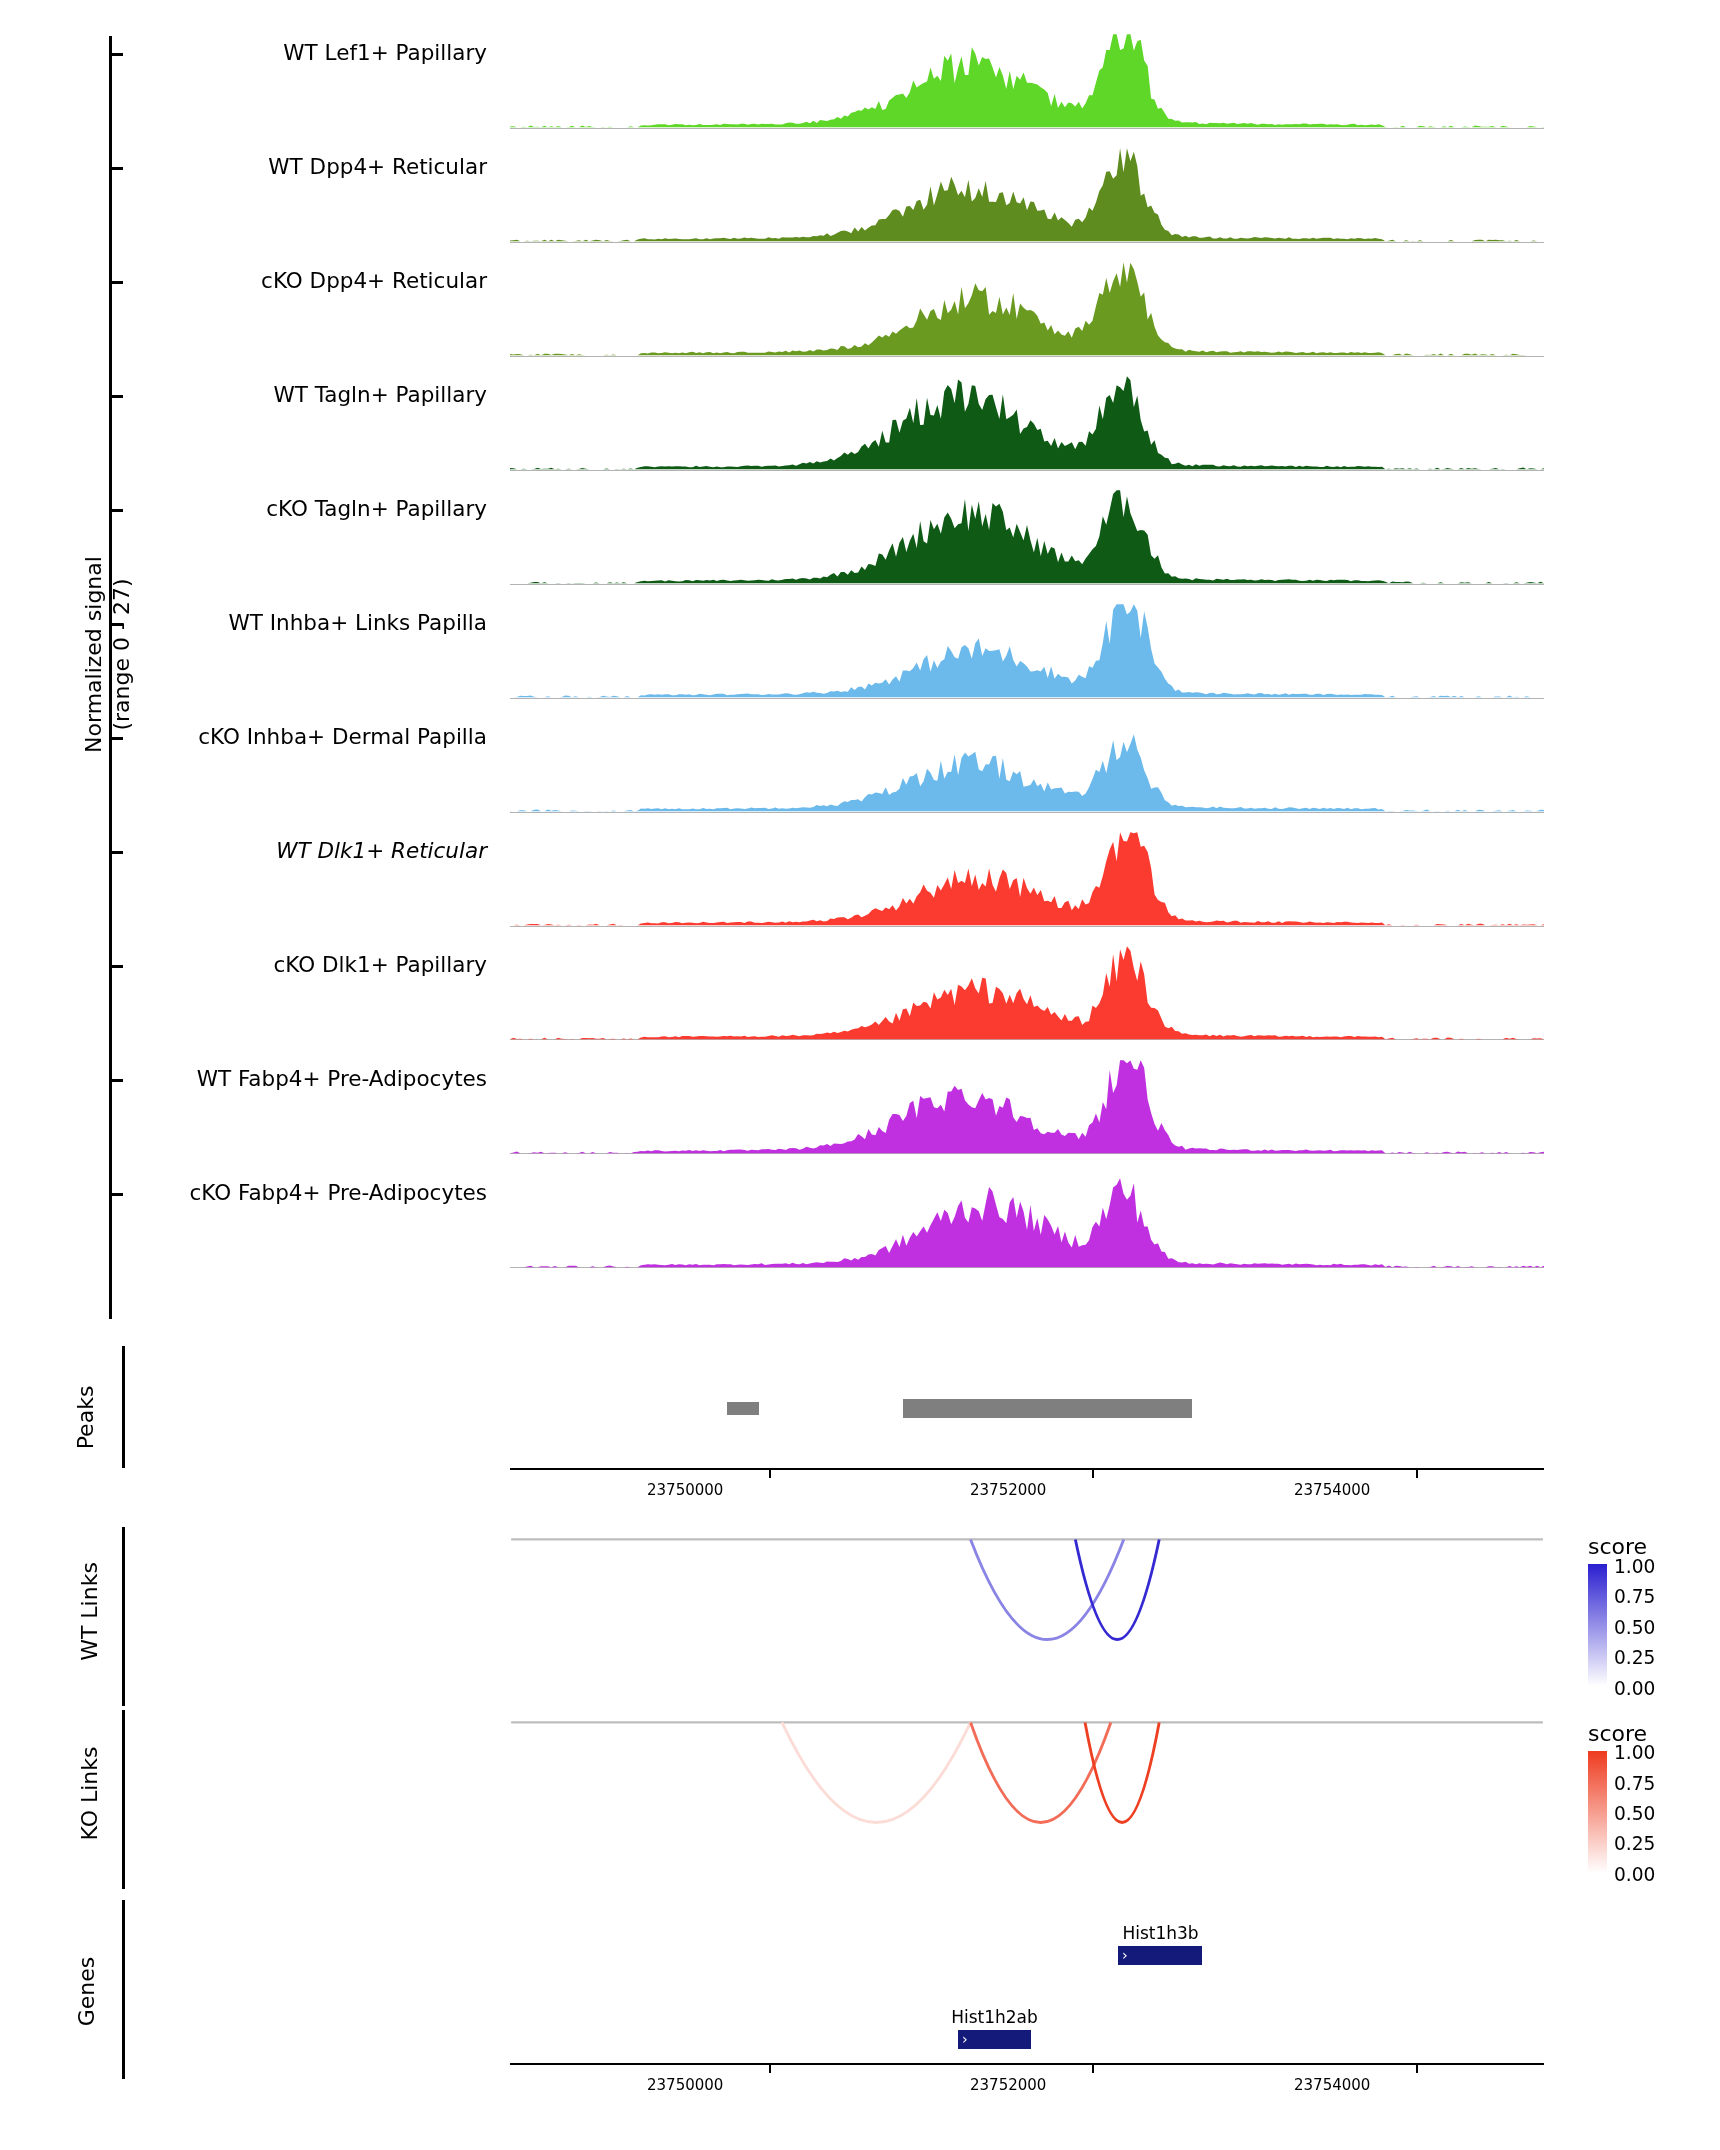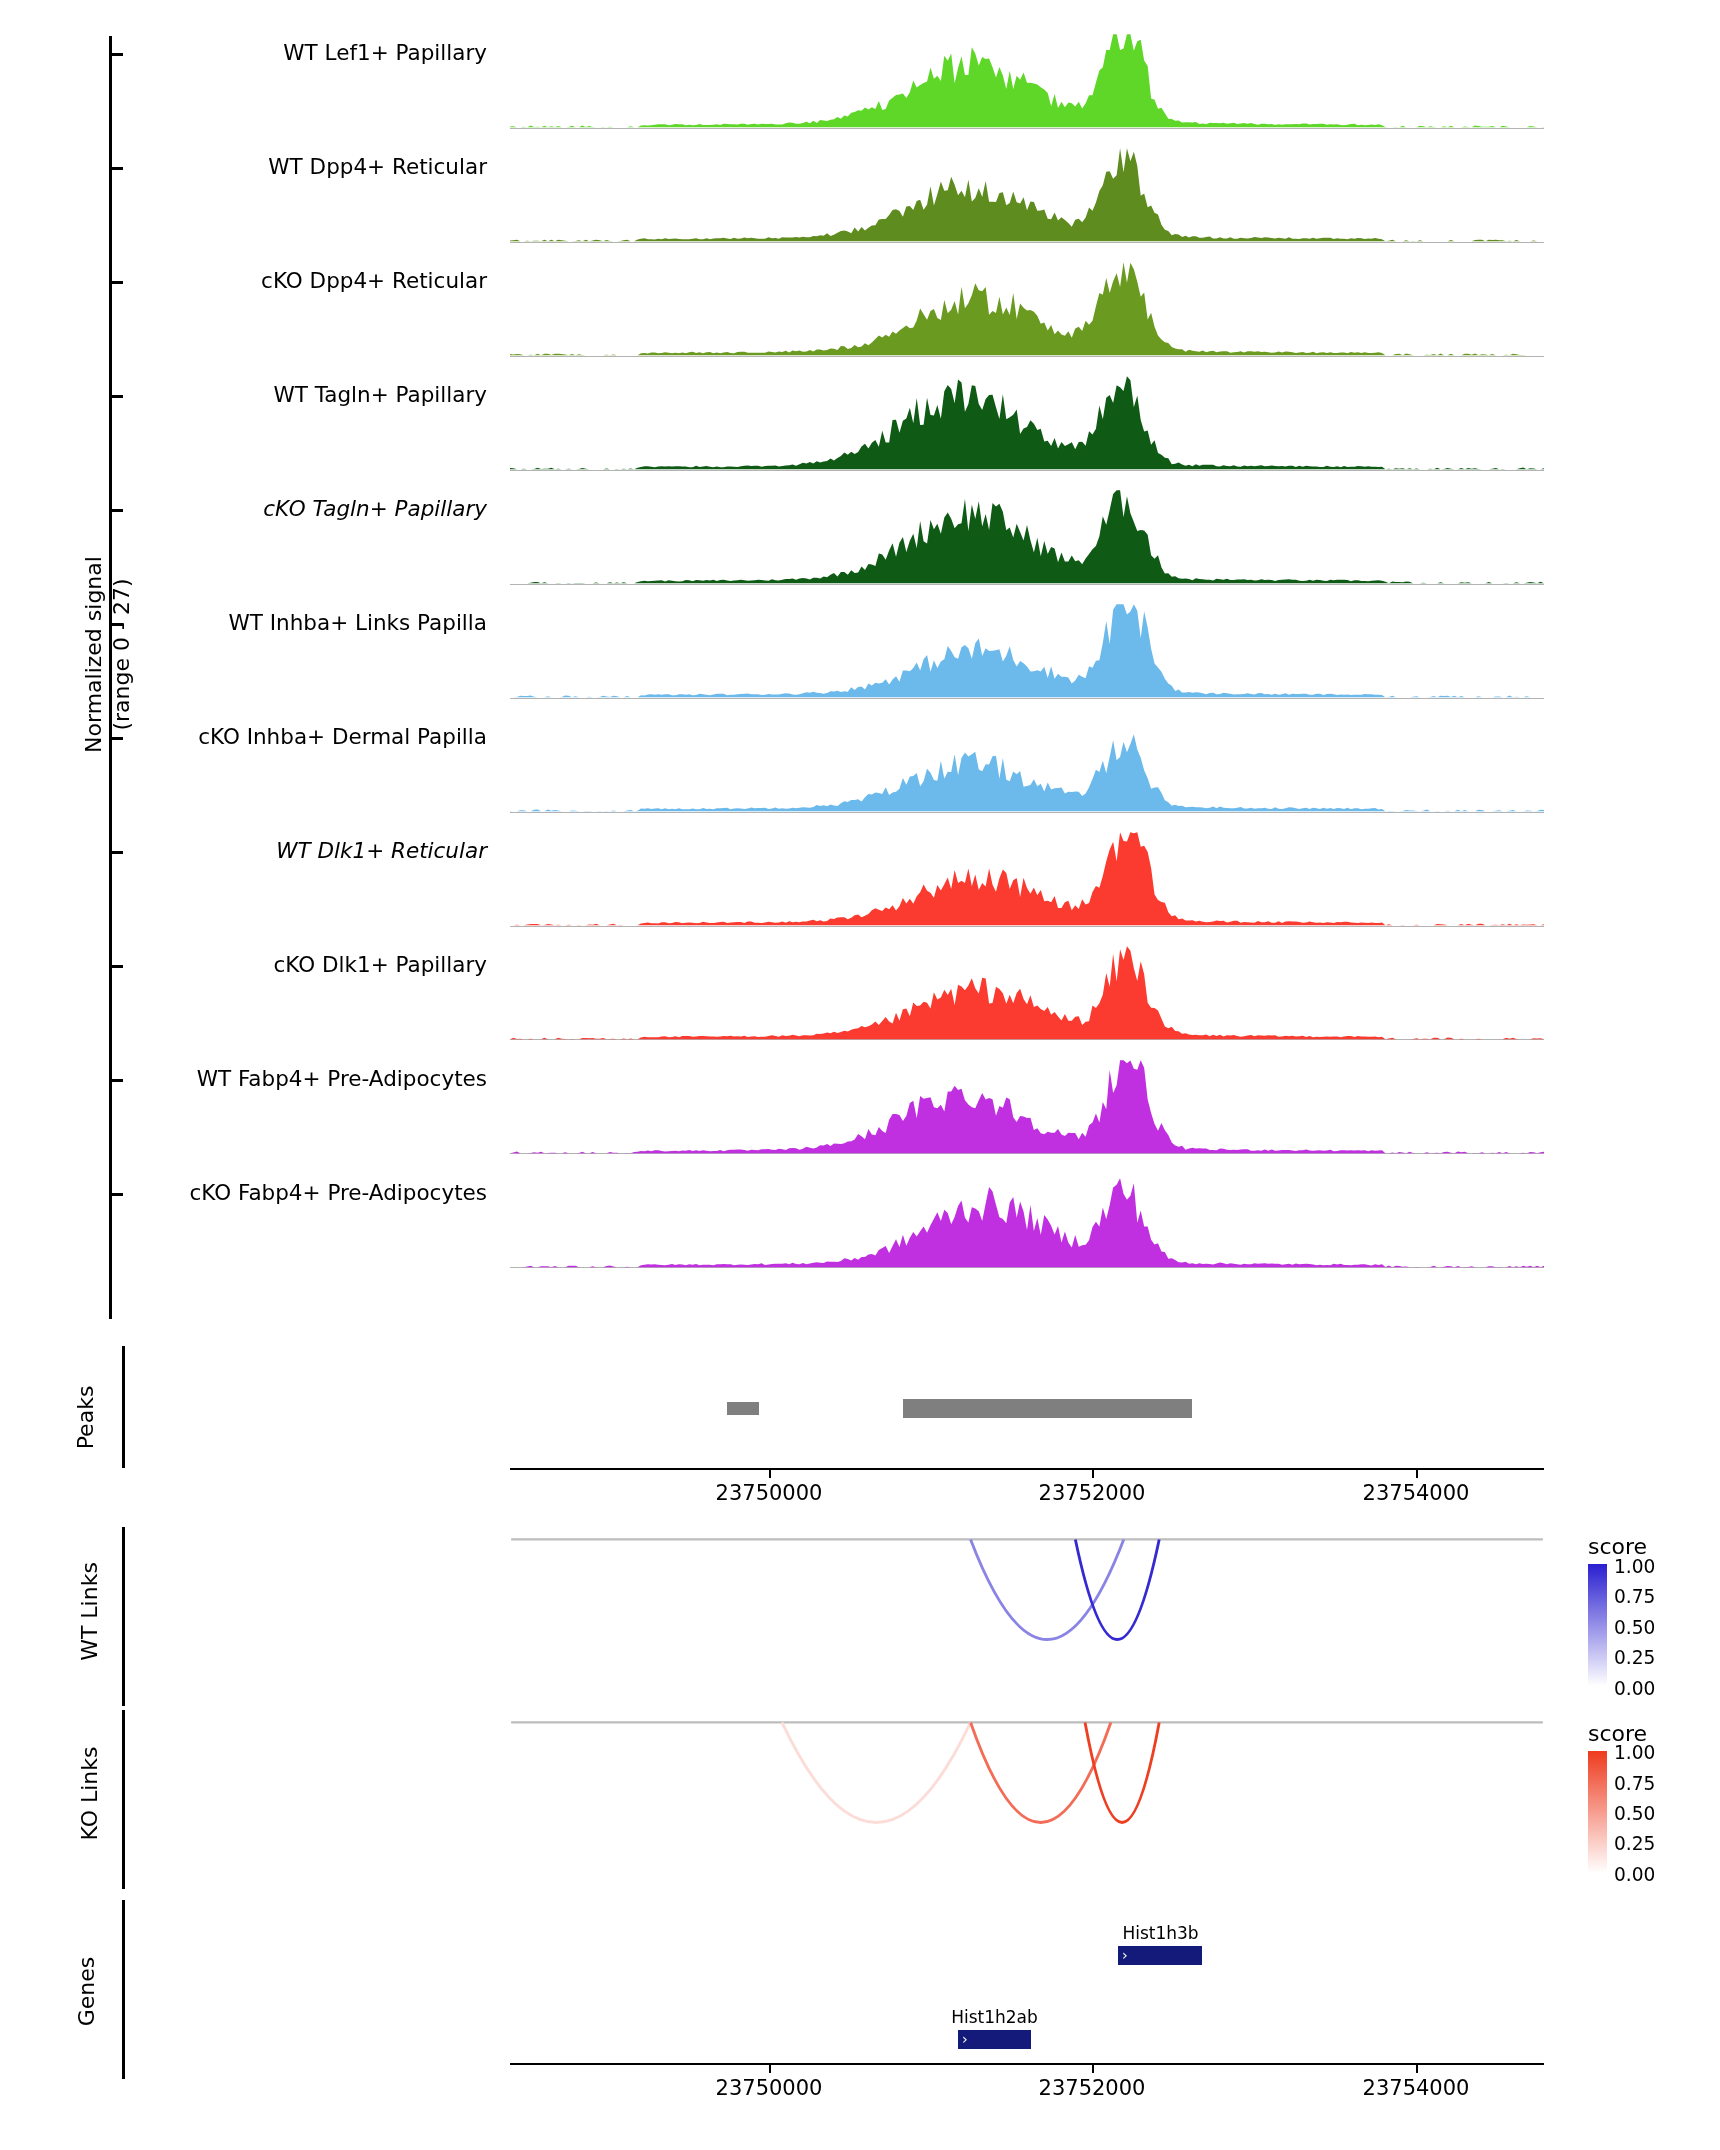--- a/index.html
+++ b/index.html
@@ -53,22 +53,22 @@
     height:1.4px;
     background:#b3b3b3;
   }
   .track-svg { position:absolute; }
 
   
   .axis-line { position:absolute; background:#000; height:2.2px; }
   .axis-tick { position:absolute; background:#000; width:2.2px; height:8px; }
   .axis-ticklabel {
     position:absolute;
-    font-size:21px;
-    text-align:center;
+    font-size:15px;
+    text-align:left;
     white-space:nowrap;
   }
   .axis-title {
     position:absolute;
     font-size:24.4px;
     text-align:center;
     white-space:nowrap;
   }
 
   
@@ -127,21 +127,21 @@
       <div class="track-label" style="left: 143px; width: 344px; top: 268px;">cKO Dpp4+ Reticular</div>
       <div class="track-baseline" style="left: 510px; width: 1034px; top: 356px;"></div>
       <svg class="track-svg" width="1034" height="95" style="left: 510px; top: 262px;" viewBox="0 0 1443 132">
         <path d="M 0,130 L 0.0,128.0 L 4.8,128.7 L 9.6,128.0 L 14.4,128.4 L 19.2,129.7 L 24.1,130.0 L 28.9,129.0 L 33.7,130.0 L 38.5,127.6 L 43.3,130.0 L 48.1,127.7 L 52.9,127.7 L 57.7,129.5 L 62.5,127.9 L 67.3,127.8 L 72.1,128.0 L 77.0,128.7 L 81.8,130.0 L 86.6,128.1 L 91.4,130.0 L 96.2,128.4 L 101.0,129.5 L 105.8,130.0 L 110.6,130.0 L 115.4,130.0 L 120.2,130.0 L 125.1,129.9 L 129.9,130.0 L 134.7,129.3 L 139.5,130.0 L 144.3,128.7 L 149.1,130.0 L 153.9,130.0 L 158.7,130.0 L 163.5,130.0 L 168.4,130.0 L 173.2,130.0 L 178.0,130.0 L 182.8,126.9 L 187.6,126.8 L 192.4,127.3 L 197.2,126.1 L 202.0,126.1 L 206.8,127.0 L 211.6,126.7 L 216.5,125.6 L 221.3,126.2 L 226.1,127.0 L 230.9,126.5 L 235.7,127.2 L 240.5,126.0 L 245.3,127.1 L 250.1,125.5 L 254.9,125.1 L 259.7,126.6 L 264.5,125.6 L 269.4,127.0 L 274.2,125.5 L 279.0,125.3 L 283.8,126.9 L 288.6,125.9 L 293.4,126.9 L 298.2,126.0 L 303.0,125.2 L 307.8,126.6 L 312.7,126.9 L 317.5,125.2 L 322.3,124.8 L 327.1,124.8 L 331.9,126.2 L 336.7,126.5 L 341.5,126.3 L 346.3,126.3 L 351.1,126.3 L 355.9,126.5 L 360.8,124.6 L 365.6,125.4 L 370.4,126.1 L 375.2,124.6 L 380.0,125.4 L 384.8,123.6 L 389.6,125.9 L 394.4,123.3 L 399.2,124.3 L 404.0,123.1 L 408.8,124.9 L 413.7,124.5 L 418.5,122.6 L 423.3,124.6 L 428.1,121.8 L 432.9,121.7 L 437.7,123.3 L 442.5,122.6 L 447.3,120.3 L 452.1,120.8 L 457.0,122.6 L 461.8,116.9 L 466.6,117.2 L 471.4,121.1 L 476.2,119.8 L 481.0,115.6 L 485.8,118.7 L 490.6,117.7 L 495.4,113.2 L 500.2,115.9 L 505.0,112.2 L 509.9,107.1 L 514.7,102.4 L 519.5,105.2 L 524.3,101.1 L 529.1,104.2 L 533.9,96.7 L 538.7,99.8 L 543.5,95.2 L 548.3,91.7 L 553.1,88.2 L 558.0,92.1 L 562.8,91.0 L 567.6,81.2 L 572.4,64.5 L 577.2,72.5 L 582.0,80.4 L 586.8,68.2 L 591.6,65.3 L 596.4,78.0 L 601.3,80.6 L 606.1,52.8 L 610.9,71.4 L 615.7,66.3 L 620.5,54.1 L 625.3,72.9 L 630.1,34.3 L 634.9,64.3 L 639.7,57.3 L 644.5,46.0 L 649.3,29.2 L 654.2,39.3 L 659.0,40.7 L 663.8,34.5 L 668.6,73.2 L 673.4,68.0 L 678.2,70.8 L 683.0,48.2 L 687.8,73.1 L 692.6,63.1 L 697.4,73.8 L 702.3,42.8 L 707.1,79.3 L 711.9,57.6 L 716.7,63.4 L 721.5,67.4 L 726.3,66.7 L 731.1,69.2 L 735.9,74.6 L 740.7,85.8 L 745.6,84.3 L 750.4,95.4 L 755.2,87.5 L 760.0,100.5 L 764.8,95.4 L 769.6,100.8 L 774.4,102.6 L 779.2,96.3 L 784.0,105.3 L 788.8,92.5 L 793.7,90.2 L 798.5,96.0 L 803.3,81.6 L 808.1,87.3 L 812.9,81.6 L 817.7,61.5 L 822.5,42.9 L 827.3,45.3 L 832.1,22.2 L 836.9,43.0 L 841.7,26.6 L 846.6,15.4 L 851.4,34.5 L 856.2,0.0 L 861.0,28.7 L 865.8,0.6 L 870.6,10.0 L 875.4,27.2 L 880.2,48.2 L 885.0,42.2 L 889.9,79.9 L 894.7,70.5 L 899.5,90.0 L 904.3,102.4 L 909.1,107.7 L 913.9,111.7 L 918.7,112.8 L 923.5,118.5 L 928.3,120.6 L 933.1,121.4 L 938.0,121.5 L 942.8,124.9 L 947.6,122.1 L 952.4,123.7 L 957.2,124.3 L 962.0,125.1 L 966.8,123.1 L 971.6,125.6 L 976.4,124.1 L 981.2,123.6 L 986.0,125.7 L 990.9,124.7 L 995.7,124.4 L 1000.5,124.3 L 1005.3,126.2 L 1010.1,125.7 L 1014.9,125.3 L 1019.7,124.4 L 1024.5,126.1 L 1029.3,124.3 L 1034.2,124.3 L 1039.0,125.1 L 1043.8,124.4 L 1048.6,125.3 L 1053.4,124.8 L 1058.2,125.5 L 1063.0,126.5 L 1067.8,125.9 L 1072.6,124.5 L 1077.4,125.9 L 1082.3,124.7 L 1087.1,124.8 L 1091.9,125.5 L 1096.7,126.7 L 1101.5,126.0 L 1106.3,125.3 L 1111.1,126.6 L 1115.9,126.5 L 1120.7,125.1 L 1125.5,127.0 L 1130.3,126.0 L 1135.2,125.6 L 1140.0,126.6 L 1144.8,125.5 L 1149.6,126.8 L 1154.4,126.6 L 1159.2,126.0 L 1164.0,126.0 L 1168.8,127.1 L 1173.6,125.2 L 1178.5,126.3 L 1183.3,125.7 L 1188.1,126.7 L 1192.9,125.6 L 1197.7,126.7 L 1202.5,126.7 L 1207.3,126.2 L 1212.1,125.7 L 1216.9,126.7 L 1221.7,130.0 L 1226.5,129.8 L 1231.4,130.0 L 1236.2,128.2 L 1241.0,127.9 L 1245.8,130.0 L 1250.6,127.4 L 1255.4,128.4 L 1260.2,130.0 L 1265.0,130.0 L 1269.8,130.0 L 1274.6,130.0 L 1279.5,129.2 L 1284.3,129.4 L 1289.1,128.2 L 1293.9,130.0 L 1298.7,127.5 L 1303.5,130.0 L 1308.3,130.0 L 1313.1,127.7 L 1317.9,130.0 L 1322.8,130.0 L 1327.6,130.0 L 1332.4,127.8 L 1337.2,127.8 L 1342.0,129.1 L 1346.8,127.5 L 1351.6,130.0 L 1356.4,128.6 L 1361.2,128.8 L 1366.0,130.0 L 1370.8,128.0 L 1375.7,130.0 L 1380.5,130.0 L 1385.3,130.0 L 1390.1,129.0 L 1394.9,130.0 L 1399.7,127.7 L 1404.5,128.5 L 1409.3,129.6 L 1414.1,129.5 L 1418.9,130.0 L 1423.8,130.0 L 1428.6,130.0 L 1433.4,130.0 L 1438.2,130.0 L 1443.0,130.0 L 1443,130 Z" fill="#6b9a21" stroke="none"></path>
       </svg>
       <div class="track-label" style="left: 143px; width: 344px; top: 382px;">WT Tagln+ Papillary</div>
       <div class="track-baseline" style="left: 510px; width: 1034px; top: 470px;"></div>
       <svg class="track-svg" width="1034" height="95" style="left: 510px; top: 376px;" viewBox="0 0 1443 132">
         <path d="M 0,130 L 0.0,128.2 L 4.8,128.3 L 9.6,130.0 L 14.4,130.0 L 19.2,129.0 L 24.1,130.0 L 28.9,129.9 L 33.7,129.4 L 38.5,127.8 L 43.3,129.5 L 48.1,129.3 L 52.9,129.1 L 57.7,127.9 L 62.5,130.0 L 67.3,129.2 L 72.1,130.0 L 77.0,130.0 L 81.8,129.2 L 86.6,130.0 L 91.4,130.0 L 96.2,129.4 L 101.0,128.2 L 105.8,129.2 L 110.6,130.0 L 115.4,130.0 L 120.2,130.0 L 125.1,130.0 L 129.9,130.0 L 134.7,128.8 L 139.5,129.9 L 144.3,130.0 L 149.1,129.5 L 153.9,130.0 L 158.7,129.2 L 163.5,130.0 L 168.4,128.8 L 173.2,130.0 L 178.0,127.7 L 182.8,126.8 L 187.6,125.7 L 192.4,125.5 L 197.2,126.2 L 202.0,127.0 L 206.8,125.9 L 211.6,125.8 L 216.5,126.1 L 221.3,125.6 L 226.1,126.0 L 230.9,125.8 L 235.7,125.6 L 240.5,126.1 L 245.3,125.9 L 250.1,126.9 L 254.9,127.2 L 259.7,125.1 L 264.5,126.8 L 269.4,126.1 L 274.2,125.2 L 279.0,126.3 L 283.8,127.1 L 288.6,126.0 L 293.4,126.9 L 298.2,127.1 L 303.0,126.0 L 307.8,126.1 L 312.7,126.3 L 317.5,126.7 L 322.3,125.6 L 327.1,125.0 L 331.9,124.6 L 336.7,125.4 L 341.5,124.8 L 346.3,125.0 L 351.1,126.5 L 355.9,125.2 L 360.8,125.1 L 365.6,125.0 L 370.4,124.7 L 375.2,126.0 L 380.0,125.2 L 384.8,124.7 L 389.6,124.4 L 394.4,123.2 L 399.2,125.0 L 404.0,122.7 L 408.8,120.9 L 413.7,121.8 L 418.5,119.9 L 423.3,121.7 L 428.1,118.8 L 432.9,120.5 L 437.7,119.1 L 442.5,118.5 L 447.3,114.9 L 452.1,117.8 L 457.0,114.2 L 461.8,111.3 L 466.6,106.5 L 471.4,109.7 L 476.2,105.5 L 481.0,108.5 L 485.8,105.8 L 490.6,98.2 L 495.4,94.4 L 500.2,100.9 L 505.0,92.9 L 509.9,89.0 L 514.7,98.5 L 519.5,76.2 L 524.3,92.6 L 529.1,92.4 L 533.9,61.0 L 538.7,60.8 L 543.5,78.8 L 548.3,62.3 L 553.1,58.9 L 558.0,44.0 L 562.8,65.7 L 567.6,30.5 L 572.4,68.2 L 577.2,67.9 L 582.0,30.1 L 586.8,54.3 L 591.6,54.8 L 596.4,40.1 L 601.3,59.4 L 606.1,21.0 L 610.9,12.2 L 615.7,17.8 L 620.5,37.9 L 625.3,4.7 L 630.1,8.8 L 634.9,49.7 L 639.7,38.8 L 644.5,12.7 L 649.3,13.5 L 654.2,38.8 L 659.0,47.2 L 663.8,31.9 L 668.6,26.3 L 673.4,26.0 L 678.2,43.2 L 683.0,59.7 L 687.8,25.3 L 692.6,59.9 L 697.4,57.3 L 702.3,53.8 L 707.1,46.6 L 711.9,80.8 L 716.7,73.1 L 721.5,70.8 L 726.3,61.4 L 731.1,66.2 L 735.9,75.1 L 740.7,73.3 L 745.6,91.0 L 750.4,90.2 L 755.2,97.5 L 760.0,86.4 L 764.8,100.9 L 769.6,91.9 L 774.4,97.4 L 779.2,95.0 L 784.0,92.2 L 788.8,102.0 L 793.7,91.8 L 798.5,91.4 L 803.3,97.1 L 808.1,76.8 L 812.9,81.3 L 817.7,73.3 L 822.5,40.8 L 827.3,59.9 L 832.1,30.0 L 836.9,26.1 L 841.7,37.5 L 846.6,12.5 L 851.4,15.3 L 856.2,20.6 L 861.0,0.0 L 865.8,5.8 L 870.6,43.3 L 875.4,26.9 L 880.2,61.1 L 885.0,77.2 L 889.9,75.7 L 894.7,95.5 L 899.5,89.4 L 904.3,107.0 L 909.1,109.7 L 913.9,113.8 L 918.7,114.6 L 923.5,122.8 L 928.3,122.2 L 933.1,120.6 L 938.0,123.3 L 942.8,125.1 L 947.6,123.7 L 952.4,125.6 L 957.2,122.7 L 962.0,124.9 L 966.8,123.7 L 971.6,123.6 L 976.4,123.6 L 981.2,123.6 L 986.0,125.7 L 990.9,126.0 L 995.7,124.3 L 1000.5,125.2 L 1005.3,125.5 L 1010.1,124.1 L 1014.9,126.0 L 1019.7,126.4 L 1024.5,124.5 L 1029.3,125.6 L 1034.2,125.0 L 1039.0,125.6 L 1043.8,125.1 L 1048.6,124.1 L 1053.4,125.6 L 1058.2,125.3 L 1063.0,124.6 L 1067.8,125.4 L 1072.6,125.6 L 1077.4,125.2 L 1082.3,126.0 L 1087.1,125.1 L 1091.9,125.1 L 1096.7,126.6 L 1101.5,124.9 L 1106.3,126.2 L 1111.1,124.9 L 1115.9,125.8 L 1120.7,125.9 L 1125.5,126.1 L 1130.3,126.6 L 1135.2,126.6 L 1140.0,124.9 L 1144.8,126.4 L 1149.6,126.6 L 1154.4,125.6 L 1159.2,127.0 L 1164.0,125.4 L 1168.8,126.6 L 1173.6,126.5 L 1178.5,126.3 L 1183.3,125.4 L 1188.1,125.7 L 1192.9,126.4 L 1197.7,125.6 L 1202.5,126.5 L 1207.3,126.2 L 1212.1,126.8 L 1216.9,126.3 L 1221.7,130.0 L 1226.5,129.3 L 1231.4,130.0 L 1236.2,128.4 L 1241.0,129.2 L 1245.8,128.5 L 1250.6,129.8 L 1255.4,128.6 L 1260.2,130.0 L 1265.0,128.7 L 1269.8,130.0 L 1274.6,130.0 L 1279.5,129.9 L 1284.3,129.0 L 1289.1,130.0 L 1293.9,127.6 L 1298.7,130.0 L 1303.5,129.5 L 1308.3,128.2 L 1313.1,129.1 L 1317.9,130.0 L 1322.8,130.0 L 1327.6,128.1 L 1332.4,130.0 L 1337.2,128.1 L 1342.0,129.0 L 1346.8,128.3 L 1351.6,129.4 L 1356.4,130.0 L 1361.2,130.0 L 1366.0,130.0 L 1370.8,129.2 L 1375.7,128.0 L 1380.5,130.0 L 1385.3,129.6 L 1390.1,130.0 L 1394.9,130.0 L 1399.7,130.0 L 1404.5,130.0 L 1409.3,128.4 L 1414.1,127.5 L 1418.9,130.0 L 1423.8,128.5 L 1428.6,128.8 L 1433.4,130.0 L 1438.2,130.0 L 1443.0,128.6 L 1443,130 Z" fill="#0f5b16" stroke="none"></path>
       </svg>
-      <div class="track-label" style="left: 143px; width: 344px; top: 496px; font-style: italic;">cKO Tagln+ Papillary</div>
+      <div class="track-label" style="left: 143px; width: 344px; top: 496px;">cKO Tagln+ Papillary</div>
       <div class="track-baseline" style="left: 510px; width: 1034px; top: 584px;"></div>
       <svg class="track-svg" width="1034" height="95" style="left: 510px; top: 490px;" viewBox="0 0 1443 132">
         <path d="M 0,130 L 0.0,130.0 L 4.8,130.0 L 9.6,130.0 L 14.4,130.0 L 19.2,130.0 L 24.1,130.0 L 28.9,129.3 L 33.7,128.1 L 38.5,128.1 L 43.3,130.0 L 48.1,128.5 L 52.9,130.0 L 57.7,130.0 L 62.5,130.0 L 67.3,129.4 L 72.1,130.0 L 77.0,130.0 L 81.8,129.4 L 86.6,130.0 L 91.4,129.5 L 96.2,129.6 L 101.0,129.5 L 105.8,129.9 L 110.6,130.0 L 115.4,129.7 L 120.2,128.8 L 125.1,130.0 L 129.9,130.0 L 134.7,130.0 L 139.5,128.5 L 144.3,130.0 L 149.1,128.9 L 153.9,130.0 L 158.7,128.5 L 163.5,130.0 L 168.4,130.0 L 173.2,130.0 L 178.0,128.0 L 182.8,127.1 L 187.6,126.4 L 192.4,127.0 L 197.2,126.7 L 202.0,126.4 L 206.8,125.9 L 211.6,125.8 L 216.5,127.3 L 221.3,125.5 L 226.1,126.2 L 230.9,126.9 L 235.7,127.3 L 240.5,127.2 L 245.3,125.2 L 250.1,125.5 L 254.9,127.0 L 259.7,125.3 L 264.5,125.7 L 269.4,126.5 L 274.2,125.2 L 279.0,126.1 L 283.8,125.1 L 288.6,126.6 L 293.4,125.4 L 298.2,125.1 L 303.0,126.0 L 307.8,126.6 L 312.7,126.0 L 317.5,125.5 L 322.3,125.1 L 327.1,125.8 L 331.9,126.3 L 336.7,126.1 L 341.5,125.8 L 346.3,124.9 L 351.1,125.3 L 355.9,125.9 L 360.8,126.3 L 365.6,124.1 L 370.4,125.7 L 375.2,126.1 L 380.0,125.1 L 384.8,123.9 L 389.6,123.8 L 394.4,123.2 L 399.2,124.9 L 404.0,123.3 L 408.8,122.6 L 413.7,123.3 L 418.5,124.6 L 423.3,122.2 L 428.1,122.1 L 432.9,123.1 L 437.7,120.6 L 442.5,121.3 L 447.3,117.9 L 452.1,115.7 L 457.0,120.6 L 461.8,114.2 L 466.6,114.1 L 471.4,118.0 L 476.2,111.6 L 481.0,115.4 L 485.8,114.7 L 490.6,106.4 L 495.4,111.2 L 500.2,103.0 L 505.0,103.7 L 509.9,105.8 L 514.7,88.4 L 519.5,89.8 L 524.3,97.2 L 529.1,84.1 L 533.9,74.1 L 538.7,92.8 L 543.5,73.2 L 548.3,65.3 L 553.1,86.1 L 558.0,70.5 L 562.8,60.6 L 567.6,80.6 L 572.4,43.1 L 577.2,71.1 L 582.0,74.5 L 586.8,41.5 L 591.6,54.6 L 596.4,46.9 L 601.3,60.7 L 606.1,38.1 L 610.9,31.0 L 615.7,39.9 L 620.5,53.2 L 625.3,47.6 L 630.1,46.1 L 634.9,12.1 L 639.7,57.2 L 644.5,19.8 L 649.3,40.1 L 654.2,15.3 L 659.0,50.8 L 663.8,33.1 L 668.6,55.6 L 673.4,17.7 L 678.2,22.7 L 683.0,18.9 L 687.8,30.1 L 692.6,56.0 L 697.4,52.0 L 702.3,66.1 L 707.1,46.7 L 711.9,58.4 L 716.7,70.3 L 721.5,48.5 L 726.3,69.9 L 731.1,86.9 L 735.9,66.3 L 740.7,92.1 L 745.6,70.9 L 750.4,89.0 L 755.2,79.2 L 760.0,81.5 L 764.8,100.7 L 769.6,87.1 L 774.4,99.4 L 779.2,99.4 L 784.0,91.1 L 788.8,99.2 L 793.7,97.7 L 798.5,103.4 L 803.3,95.4 L 808.1,89.2 L 812.9,82.4 L 817.7,78.0 L 822.5,64.4 L 827.3,36.5 L 832.1,48.3 L 836.9,27.6 L 841.7,5.3 L 846.6,0.0 L 851.4,0.0 L 856.2,37.9 L 861.0,8.4 L 865.8,32.0 L 870.6,44.4 L 875.4,56.9 L 880.2,55.4 L 885.0,56.2 L 889.9,62.2 L 894.7,90.6 L 899.5,95.6 L 904.3,90.8 L 909.1,107.5 L 913.9,116.1 L 918.7,115.8 L 923.5,120.7 L 928.3,120.2 L 933.1,123.0 L 938.0,123.4 L 942.8,123.2 L 947.6,123.8 L 952.4,125.5 L 957.2,122.8 L 962.0,124.0 L 966.8,124.4 L 971.6,125.1 L 976.4,125.0 L 981.2,125.9 L 986.0,123.5 L 990.9,124.2 L 995.7,125.1 L 1000.5,123.6 L 1005.3,125.2 L 1010.1,125.2 L 1014.9,124.6 L 1019.7,124.5 L 1024.5,124.2 L 1029.3,125.3 L 1034.2,124.8 L 1039.0,126.1 L 1043.8,125.5 L 1048.6,124.1 L 1053.4,125.2 L 1058.2,125.0 L 1063.0,125.2 L 1067.8,126.6 L 1072.6,125.2 L 1077.4,125.0 L 1082.3,124.5 L 1087.1,124.4 L 1091.9,125.1 L 1096.7,125.1 L 1101.5,126.3 L 1106.3,126.6 L 1111.1,126.4 L 1115.9,124.8 L 1120.7,126.5 L 1125.5,124.8 L 1130.3,125.2 L 1135.2,126.4 L 1140.0,126.7 L 1144.8,125.0 L 1149.6,125.5 L 1154.4,125.0 L 1159.2,125.1 L 1164.0,125.1 L 1168.8,125.2 L 1173.6,127.0 L 1178.5,125.7 L 1183.3,125.5 L 1188.1,126.7 L 1192.9,126.7 L 1197.7,127.0 L 1202.5,126.4 L 1207.3,126.0 L 1212.1,125.8 L 1216.9,126.4 L 1221.7,127.7 L 1226.5,129.8 L 1231.4,127.5 L 1236.2,128.2 L 1241.0,128.0 L 1245.8,128.5 L 1250.6,127.5 L 1255.4,127.8 L 1260.2,130.0 L 1265.0,130.0 L 1269.8,130.0 L 1274.6,129.3 L 1279.5,129.8 L 1284.3,129.9 L 1289.1,130.0 L 1293.9,130.0 L 1298.7,128.6 L 1303.5,130.0 L 1308.3,129.7 L 1313.1,130.0 L 1317.9,130.0 L 1322.8,130.0 L 1327.6,128.5 L 1332.4,129.0 L 1337.2,128.6 L 1342.0,130.0 L 1346.8,130.0 L 1351.6,130.0 L 1356.4,130.0 L 1361.2,130.0 L 1366.0,128.1 L 1370.8,130.0 L 1375.7,130.0 L 1380.5,130.0 L 1385.3,130.0 L 1390.1,129.5 L 1394.9,129.7 L 1399.7,130.0 L 1404.5,128.6 L 1409.3,130.0 L 1414.1,130.0 L 1418.9,129.2 L 1423.8,128.1 L 1428.6,128.7 L 1433.4,130.0 L 1438.2,127.9 L 1443.0,129.8 L 1443,130 Z" fill="#0f5b16" stroke="none"></path>
       </svg>
       <div class="track-label" style="left: 143px; width: 344px; top: 610px;">WT Inhba+ Links Papilla</div>
       <div class="track-baseline" style="left: 510px; width: 1034px; top: 698px;"></div>
       <svg class="track-svg" width="1034" height="95" style="left: 510px; top: 604px;" viewBox="0 0 1443 132">
         <path d="M 0,130 L 0.0,130.0 L 4.8,130.0 L 9.6,129.5 L 14.4,127.9 L 19.2,128.1 L 24.1,128.2 L 28.9,127.5 L 33.7,129.2 L 38.5,130.0 L 43.3,129.9 L 48.1,130.0 L 52.9,128.4 L 57.7,130.0 L 62.5,130.0 L 67.3,130.0 L 72.1,129.4 L 77.0,127.5 L 81.8,127.6 L 86.6,129.9 L 91.4,128.4 L 96.2,130.0 L 101.0,130.0 L 105.8,130.0 L 110.6,129.1 L 115.4,130.0 L 120.2,130.0 L 125.1,129.5 L 129.9,127.6 L 134.7,128.9 L 139.5,129.5 L 144.3,127.7 L 149.1,128.5 L 153.9,130.0 L 158.7,130.0 L 163.5,128.1 L 168.4,130.0 L 173.2,130.0 L 178.0,130.0 L 182.8,127.2 L 187.6,127.3 L 192.4,126.0 L 197.2,125.8 L 202.0,126.3 L 206.8,125.8 L 211.6,126.2 L 216.5,125.7 L 221.3,125.5 L 226.1,127.2 L 230.9,126.9 L 235.7,125.6 L 240.5,125.7 L 245.3,126.4 L 250.1,125.5 L 254.9,126.9 L 259.7,126.7 L 264.5,125.1 L 269.4,125.6 L 274.2,126.3 L 279.0,127.2 L 283.8,126.1 L 288.6,125.0 L 293.4,125.1 L 298.2,125.1 L 303.0,126.9 L 307.8,126.2 L 312.7,126.3 L 317.5,125.7 L 322.3,125.4 L 327.1,125.1 L 331.9,124.7 L 336.7,125.7 L 341.5,125.7 L 346.3,125.7 L 351.1,126.6 L 355.9,126.3 L 360.8,125.3 L 365.6,125.9 L 370.4,125.9 L 375.2,125.9 L 380.0,125.1 L 384.8,124.3 L 389.6,124.6 L 394.4,125.9 L 399.2,126.2 L 404.0,125.8 L 408.8,124.3 L 413.7,122.9 L 418.5,123.5 L 423.3,122.3 L 428.1,123.6 L 432.9,123.8 L 437.7,124.8 L 442.5,123.8 L 447.3,121.5 L 452.1,121.8 L 457.0,120.8 L 461.8,122.6 L 466.6,121.6 L 471.4,122.2 L 476.2,115.9 L 481.0,119.6 L 485.8,115.7 L 490.6,114.8 L 495.4,118.9 L 500.2,110.6 L 505.0,113.6 L 509.9,109.7 L 514.7,110.8 L 519.5,109.5 L 524.3,104.7 L 529.1,112.0 L 533.9,105.0 L 538.7,100.5 L 543.5,108.1 L 548.3,92.4 L 553.1,92.5 L 558.0,93.7 L 562.8,89.2 L 567.6,81.2 L 572.4,92.5 L 577.2,76.9 L 582.0,70.8 L 586.8,94.3 L 591.6,78.2 L 596.4,89.2 L 601.3,80.1 L 606.1,76.9 L 610.9,58.2 L 615.7,65.2 L 620.5,74.0 L 625.3,76.2 L 630.1,60.1 L 634.9,56.9 L 639.7,61.3 L 644.5,76.0 L 649.3,54.6 L 654.2,47.9 L 659.0,72.4 L 663.8,61.3 L 668.6,65.3 L 673.4,64.8 L 678.2,64.2 L 683.0,62.8 L 687.8,79.8 L 692.6,71.9 L 697.4,58.7 L 702.3,77.7 L 707.1,87.1 L 711.9,79.1 L 716.7,82.4 L 721.5,86.9 L 726.3,94.0 L 731.1,93.6 L 735.9,92.1 L 740.7,94.0 L 745.6,87.3 L 750.4,102.9 L 755.2,86.6 L 760.0,103.9 L 764.8,97.2 L 769.6,101.2 L 774.4,101.3 L 779.2,102.2 L 784.0,110.8 L 788.8,106.5 L 793.7,98.4 L 798.5,101.2 L 803.3,103.5 L 808.1,86.5 L 812.9,88.6 L 817.7,78.8 L 822.5,78.1 L 827.3,54.0 L 832.1,23.3 L 836.9,55.5 L 841.7,7.8 L 846.6,0.0 L 851.4,0.0 L 856.2,0.0 L 861.0,14.4 L 865.8,10.1 L 870.6,0.0 L 875.4,9.0 L 880.2,47.6 L 885.0,10.0 L 889.9,32.5 L 894.7,62.2 L 899.5,82.6 L 904.3,88.2 L 909.1,94.1 L 913.9,104.0 L 918.7,110.6 L 923.5,113.9 L 928.3,121.1 L 933.1,119.0 L 938.0,123.3 L 942.8,123.3 L 947.6,122.6 L 952.4,123.7 L 957.2,122.7 L 962.0,123.1 L 966.8,124.3 L 971.6,125.8 L 976.4,123.8 L 981.2,123.6 L 986.0,125.8 L 990.9,125.3 L 995.7,123.5 L 1000.5,124.2 L 1005.3,125.0 L 1010.1,126.1 L 1014.9,125.7 L 1019.7,125.7 L 1024.5,125.3 L 1029.3,124.2 L 1034.2,125.4 L 1039.0,126.1 L 1043.8,124.1 L 1048.6,124.0 L 1053.4,125.8 L 1058.2,125.3 L 1063.0,126.3 L 1067.8,124.8 L 1072.6,126.4 L 1077.4,125.8 L 1082.3,124.3 L 1087.1,126.4 L 1091.9,124.9 L 1096.7,125.2 L 1101.5,125.3 L 1106.3,124.9 L 1111.1,125.0 L 1115.9,126.3 L 1120.7,126.5 L 1125.5,124.8 L 1130.3,124.9 L 1135.2,126.7 L 1140.0,125.4 L 1144.8,125.0 L 1149.6,125.8 L 1154.4,126.7 L 1159.2,126.0 L 1164.0,126.3 L 1168.8,126.0 L 1173.6,126.7 L 1178.5,126.3 L 1183.3,126.3 L 1188.1,126.2 L 1192.9,125.2 L 1197.7,125.8 L 1202.5,125.8 L 1207.3,126.5 L 1212.1,126.2 L 1216.9,126.7 L 1221.7,130.0 L 1226.5,129.5 L 1231.4,127.7 L 1236.2,130.0 L 1241.0,130.0 L 1245.8,130.0 L 1250.6,130.0 L 1255.4,130.0 L 1260.2,129.1 L 1265.0,128.3 L 1269.8,130.0 L 1274.6,130.0 L 1279.5,130.0 L 1284.3,129.5 L 1289.1,128.1 L 1293.9,130.0 L 1298.7,127.8 L 1303.5,128.2 L 1308.3,127.9 L 1313.1,129.5 L 1317.9,127.9 L 1322.8,130.0 L 1327.6,128.0 L 1332.4,130.0 L 1337.2,130.0 L 1342.0,130.0 L 1346.8,130.0 L 1351.6,128.5 L 1356.4,130.0 L 1361.2,130.0 L 1366.0,130.0 L 1370.8,130.0 L 1375.7,128.9 L 1380.5,128.7 L 1385.3,130.0 L 1390.1,130.0 L 1394.9,127.5 L 1399.7,130.0 L 1404.5,129.0 L 1409.3,130.0 L 1414.1,130.0 L 1418.9,128.4 L 1423.8,130.0 L 1428.6,130.0 L 1433.4,130.0 L 1438.2,130.0 L 1443.0,130.0 L 1443,130 Z" fill="#6cb9ec" stroke="none"></path>
       </svg>
       <div class="track-label" style="left: 143px; width: 344px; top: 724px;">cKO Inhba+ Dermal Papilla</div>

